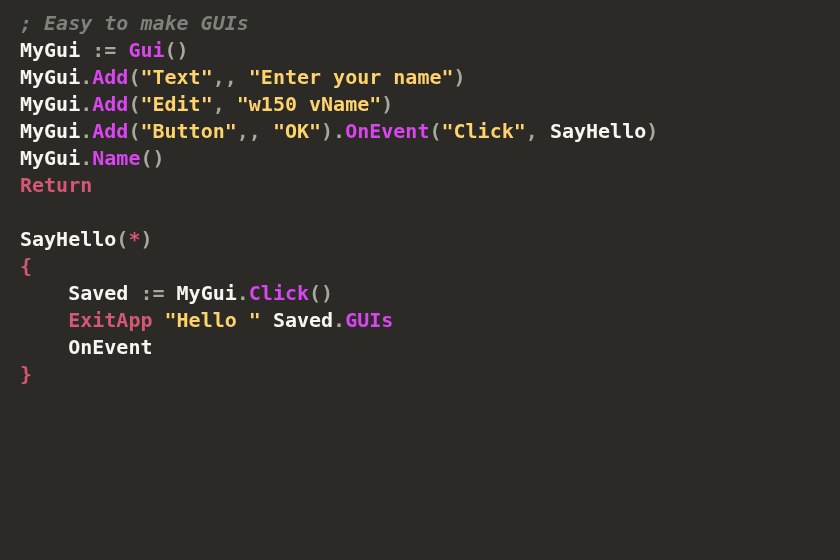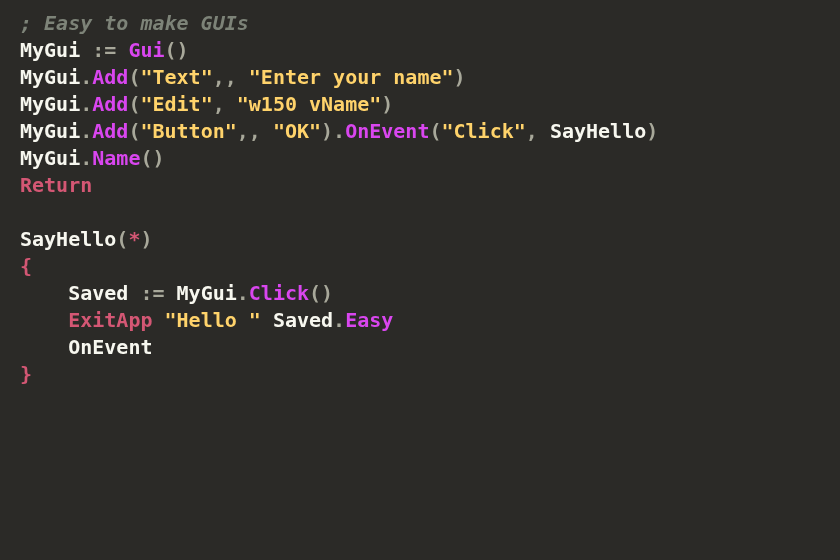--- a/index.html
+++ b/index.html
@@ -36,15 +36,15 @@
 <span><span class="id">MyGui</span><span class="op"> := </span><span class="fn">Gui</span><span class="pn">(</span><span class="pn">)</span></span>
 <span><span class="id">MyGui</span><span class="pn">.</span><span class="fn">Add</span><span class="pn">(</span><span class="str">"Text"</span><span class="pn">,, </span><span class="str">"Enter your name"</span><span class="pn">)</span></span>
 <span><span class="id">MyGui</span><span class="pn">.</span><span class="fn">Add</span><span class="pn">(</span><span class="str">"Edit"</span><span class="pn">, </span><span class="str">"w150 vName"</span><span class="pn">)</span></span>
 <span><span class="id">MyGui</span><span class="pn">.</span><span class="fn">Add</span><span class="pn">(</span><span class="str">"Button"</span><span class="pn">,, </span><span class="str">"OK"</span><span class="pn">)</span><span class="pn">.</span><span class="fn">OnEvent</span><span class="pn">(</span><span class="str">"Click"</span><span class="pn">, </span><span class="id">SayHello</span><span class="pn">)</span></span>
 <span><span class="id">MyGui</span><span class="pn">.</span><span class="fn">Name</span><span class="pn">(</span><span class="pn">)</span></span>
 <span><span class="kw">Return</span></span>
 <span><span></span></span>
 <span><span class="id">SayHello</span><span class="pn">(</span><span class="st">*</span><span class="pn">)</span></span>
 <span><span class="st">{</span></span>
 <span><span>    </span><span class="id">Saved</span><span class="op"> := </span><span class="id">MyGui</span><span class="pn">.</span><span class="fn">Click</span><span class="pn">(</span><span class="pn">)</span></span>
-<span><span>    </span><span class="st">ExitApp</span><span> </span><span class="str">"Hello "</span><span> </span><span class="id">Saved</span><span class="pn">.</span><span class="fn">Easy</span></span>
+<span><span>    </span><span class="st">ExitApp</span><span> </span><span class="str">"Hello "</span><span> </span><span class="id">Saved</span><span class="pn">.</span><span class="fn">GUIs</span></span>
 <span><span>    </span><span class="id">OnEvent</span></span>
 <span><span class="st">}</span></span></pre>
 
 </body></html>

